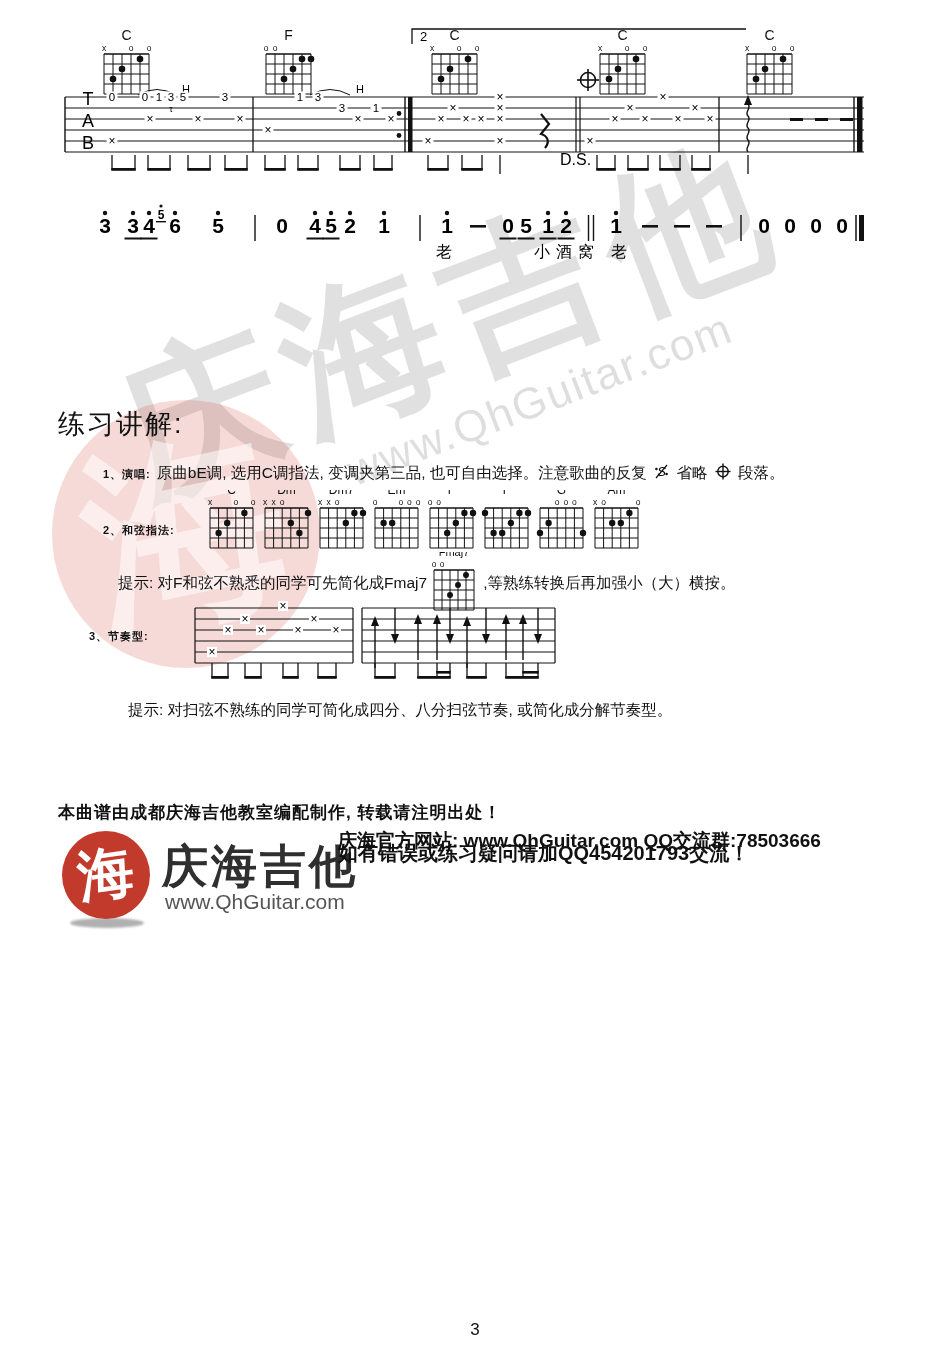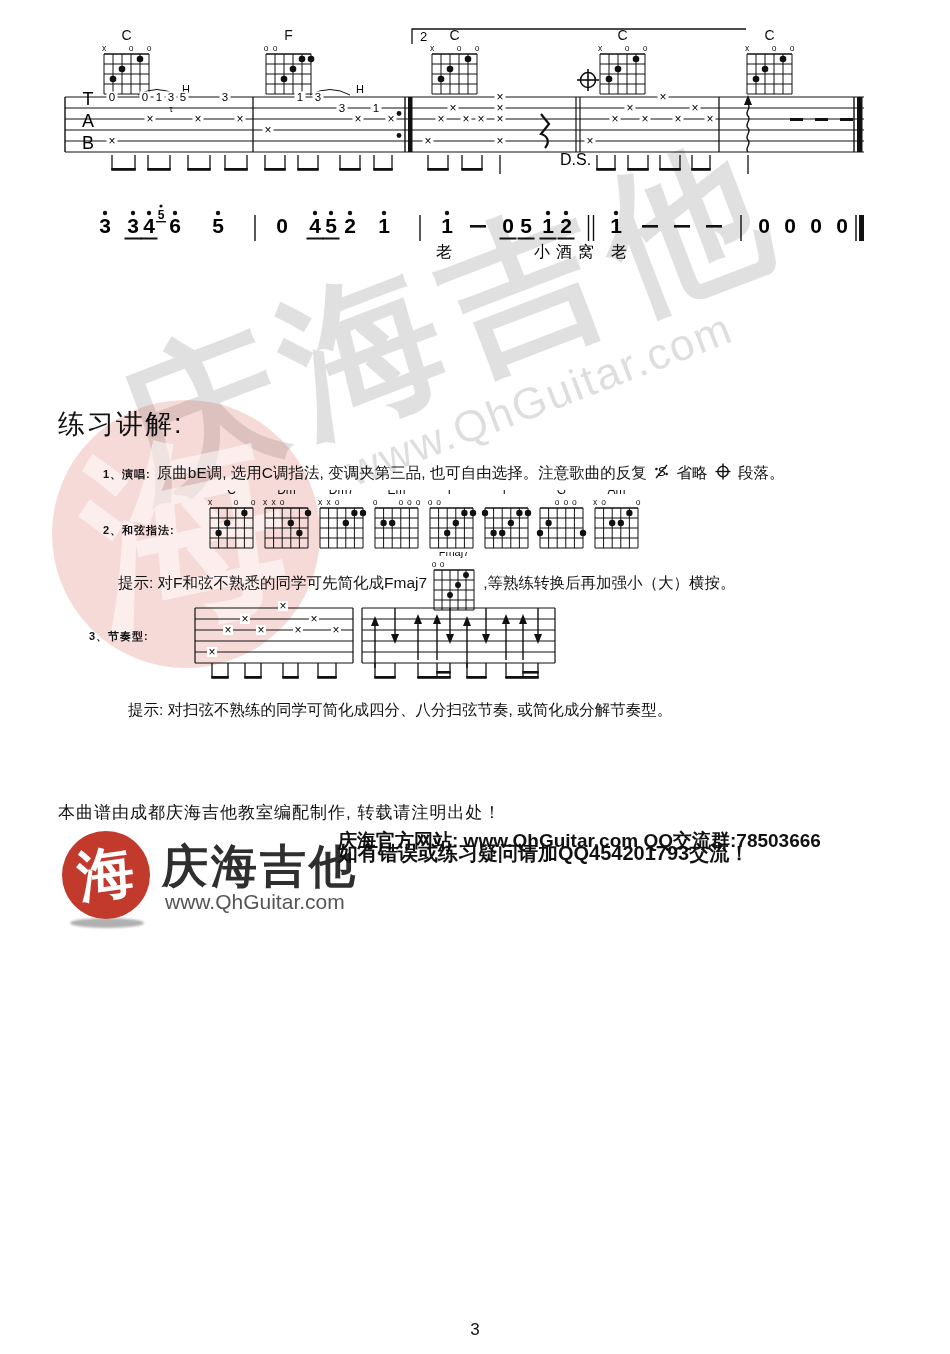--- a/index.html
+++ b/index.html
@@ -18,21 +18,21 @@
   
   .layer{position:absolute;z-index:2;}
   svg text{font-family:"Liberation Sans",sans-serif;}
   
   .heading{position:absolute;left:58px;top:406px;font-size:27px;font-weight:400;letter-spacing:2px;z-index:2;}
   .item{position:absolute;z-index:2;white-space:nowrap;font-size:15.5px;}
   .item .lbl{font-weight:900;font-size:11px;margin-right:6px;letter-spacing:1px;}
   .tiprow{display:flex;align-items:center;}
   .inline-icon{display:inline-block;vertical-align:-2px;margin:0 3px;}
   
-  .notice{position:absolute;left:58px;top:801px;font-size:17px;font-weight:400;letter-spacing:1px;z-index:2;}
+  .notice{position:absolute;left:58px;top:801px;font-size:17px;font-weight:700;letter-spacing:1px;z-index:2;}
   .logo-circle{position:absolute;left:62px;top:831px;width:88px;height:88px;border-radius:50%;
                background:#c23a2b;z-index:3;display:flex;align-items:center;justify-content:center;}
   .logo-circle span{color:#fff;font-size:56px;font-weight:900;transform:rotate(-8deg);}
   .logo-shadow{position:absolute;left:70px;top:918px;width:74px;height:10px;border-radius:50%;
                background:rgba(80,80,80,0.45);filter:blur(1px);z-index:2;}
   .brand{position:absolute;left:162px;top:836px;font-size:46px;font-weight:900;color:#2f2f2f;
          letter-spacing:3px;z-index:2;}
   .brand-site{position:absolute;left:165px;top:890px;font-size:21px;color:#555;z-index:2;}
   .contact1{position:absolute;left:338px;top:840px;font-size:20px;font-weight:700;z-index:2;}
   .contact2{position:absolute;left:338px;top:828px;font-size:19px;font-weight:700;z-index:2;}

